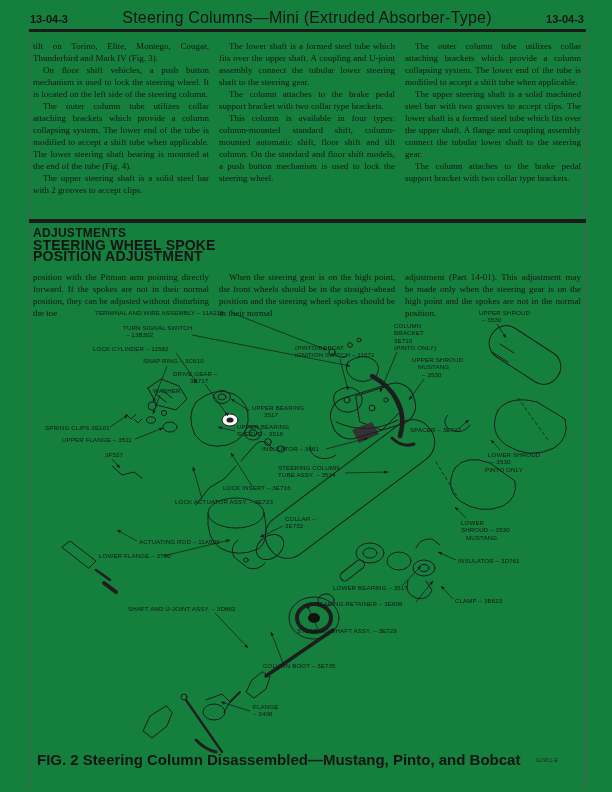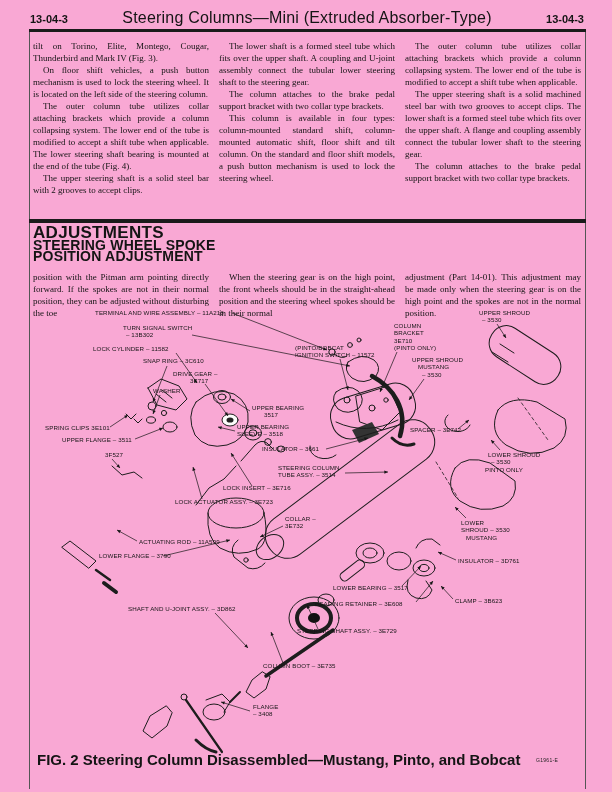--- a/index.html
+++ b/index.html
@@ -1,37 +1,37 @@
 <!DOCTYPE html>
 <html><head>
 <meta charset="utf-8">
 <style>
   html,body{margin:0;padding:0;background:#888;}
-  .page{position:relative;width:612px;height:792px;margin:0 auto;background:#f9a8d4;color:#141414;overflow:hidden;
+  .page{position:relative;width:612px;height:792px;margin:0 auto;background:#15803d;color:#141414;overflow:hidden;
         font-family:"Liberation Serif",serif;}
   
   .hdr{position:absolute;top:9px;left:30px;right:28px;display:flex;justify-content:space-between;align-items:baseline;
        font-family:"Liberation Sans",sans-serif;}
   .hdr .pg{font-weight:bold;font-size:11px;}
   .hdr .ttl{font-size:16px;letter-spacing:.2px;}
   .rule1{position:absolute;top:29px;left:29px;right:26px;height:3px;background:#1a1a1a;}
   .rule2{position:absolute;top:219px;left:29px;right:26px;height:4px;background:#1a1a1a;}
   .frameL{position:absolute;left:29px;top:32px;bottom:3px;width:1px;background:#555;}
   .frameR{position:absolute;right:26px;top:32px;bottom:3px;width:1px;background:#555;}
   
   .cols{position:absolute;left:33px;right:31px;display:flex;gap:10px;overflow:hidden;}
   #intro-cols{top:40px;height:179px;}
   #adj-cols{top:271px;height:50px;}
   .col{flex:1;font-size:9px;line-height:12px;text-align:justify;}
   .col p{margin:0;text-indent:10px;}
   .col p.ni{text-indent:0;}
   .colhead{font-family:"Liberation Sans",sans-serif;font-weight:bold;font-size:9.3px;margin:1px 0 0 0;}
   
   .adjhead{position:absolute;left:33px;top:226px;font-family:"Liberation Sans",sans-serif;font-weight:bold;}
-  .adjhead .h1{font-size:17px;letter-spacing:.3px;line-height:14px;}
+  .adjhead .h1{font-size:12px;letter-spacing:.3px;line-height:14px;}
   .adjhead .h2{font-size:14px;line-height:11px;letter-spacing:.2px;}
   
   #diagram{position:absolute;left:0;top:302px;width:612px;height:452px;}
   .lbl{font-family:"Liberation Sans",sans-serif;font-size:6.2px;fill:#161616;letter-spacing:.1px;}
   .ldr{stroke:#161616;stroke-width:.7;fill:none;}
   .cap{position:absolute;left:37px;top:751px;font-family:"Liberation Sans",sans-serif;font-weight:bold;font-size:15px;}
   .figcode{position:absolute;left:536px;top:757px;font-family:"Liberation Sans",sans-serif;font-size:5px;color:#222;letter-spacing:.3px;}
 </style>
 </head>
 <body>

